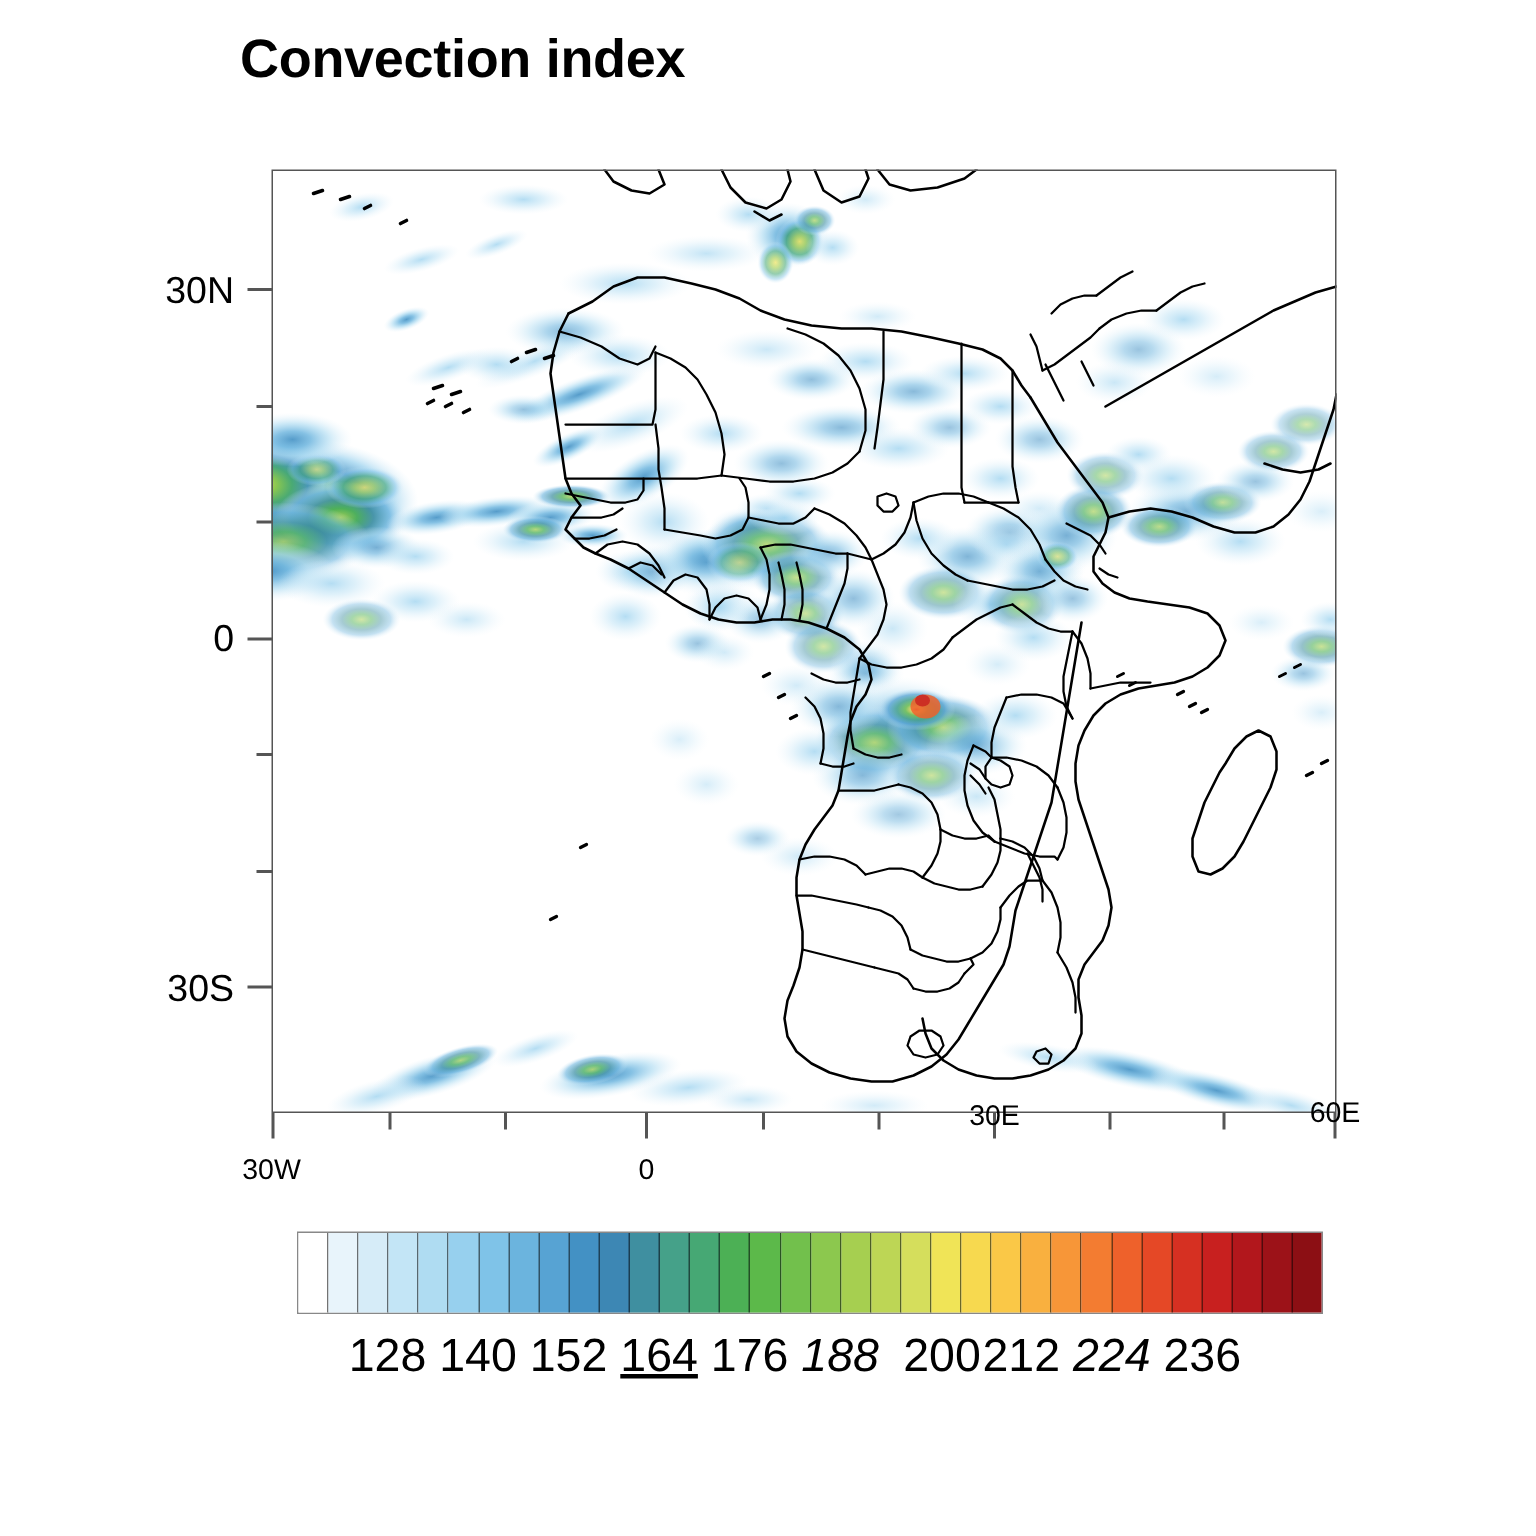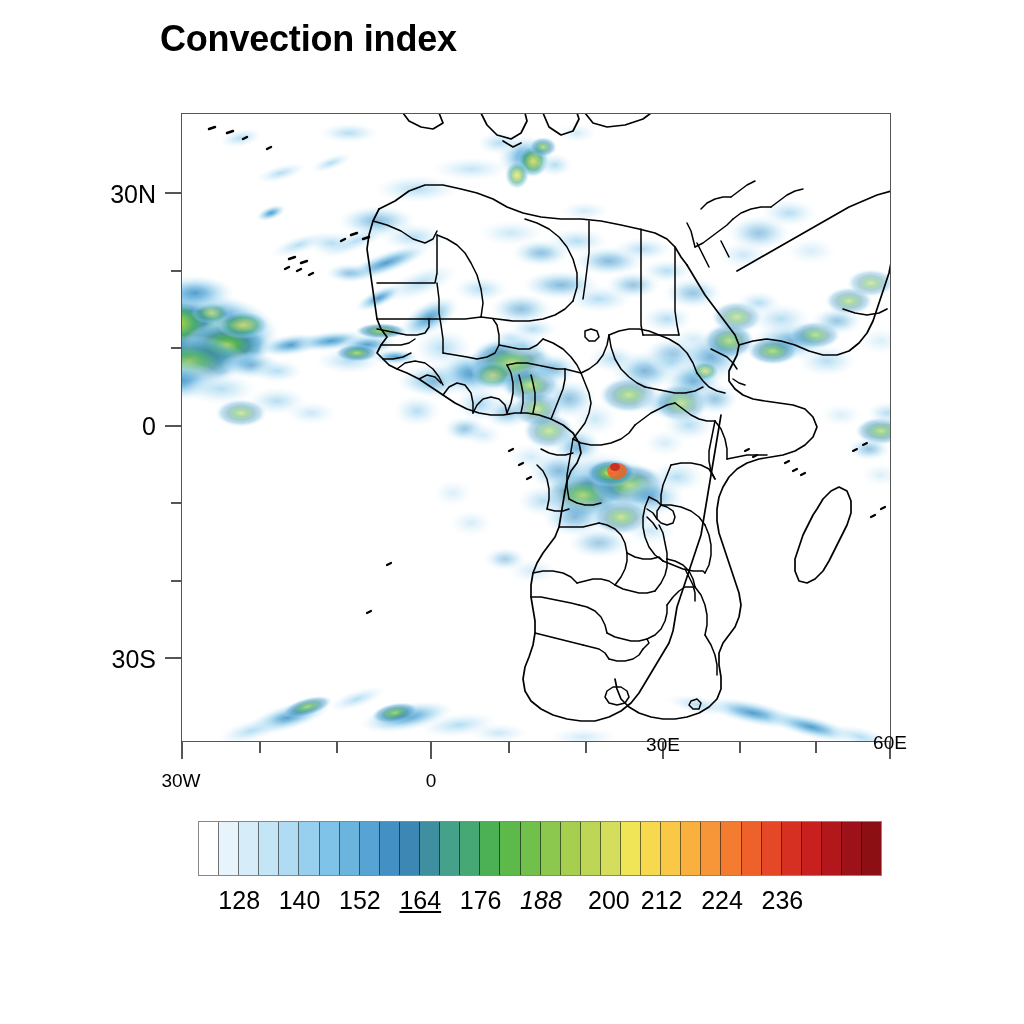--- a/index.html
+++ b/index.html
@@ -22,21 +22,21 @@
          white-space:nowrap;}
   .xtlab{position:absolute;font-size:19px;color:#000;text-align:center;
          white-space:nowrap;}
   .tick{position:absolute;background:#555;}
 
   #cbar{position:absolute;left:198px;top:821px;width:684px;height:55px;
         display:flex;border:1.3px solid #888;box-sizing:border-box;}
   #cbar .cell{flex:1 1 0;height:100%;border-right:1px solid rgba(0,0,0,.55);
               box-sizing:border-box;}
   #cbar .cell:last-child{border-right:none;}
-  .cblab{position:absolute;font-size:25px;color:#000;
+  .cblab{position:absolute;font-size:31px;color:#000;text-align:center;
          white-space:nowrap;top:886px;}
 </style>
 </head>
 <body>
 
 <div class="fig">
 
   <div id="title">Convection index</div>
 
   <div id="plot">
@@ -548,17 +548,17 @@
     </div>
   <div id="cblabels">
       <div class="cblab" style="left: 218.353px; width: 80px;">128</div>
       <div class="cblab" style="left: 278.706px; width: 80px;">140</div>
       <div class="cblab" style="left: 339.059px; width: 80px;">152</div>
       <div class="cblab" style="left: 399.412px; width: 80px; text-decoration: underline;">164</div>
       <div class="cblab" style="left: 459.765px; width: 80px;">176</div>
       <div class="cblab" style="left: 520.118px; width: 80px; font-style: italic;">188</div>
       <div class="cblab" style="left: 588px; width: 80px;">200</div>
       <div class="cblab" style="left: 640.824px; width: 80px;">212</div>
-      <div class="cblab" style="left: 701.176px; width: 80px;">224</div>
+      <div class="cblab" style="left: 701.176px; width: 80px; font-style: italic;">224</div>
       <div class="cblab" style="left: 761.529px; width: 80px;">236</div>
     </div>
 
 </div>
 
 </body></html>

